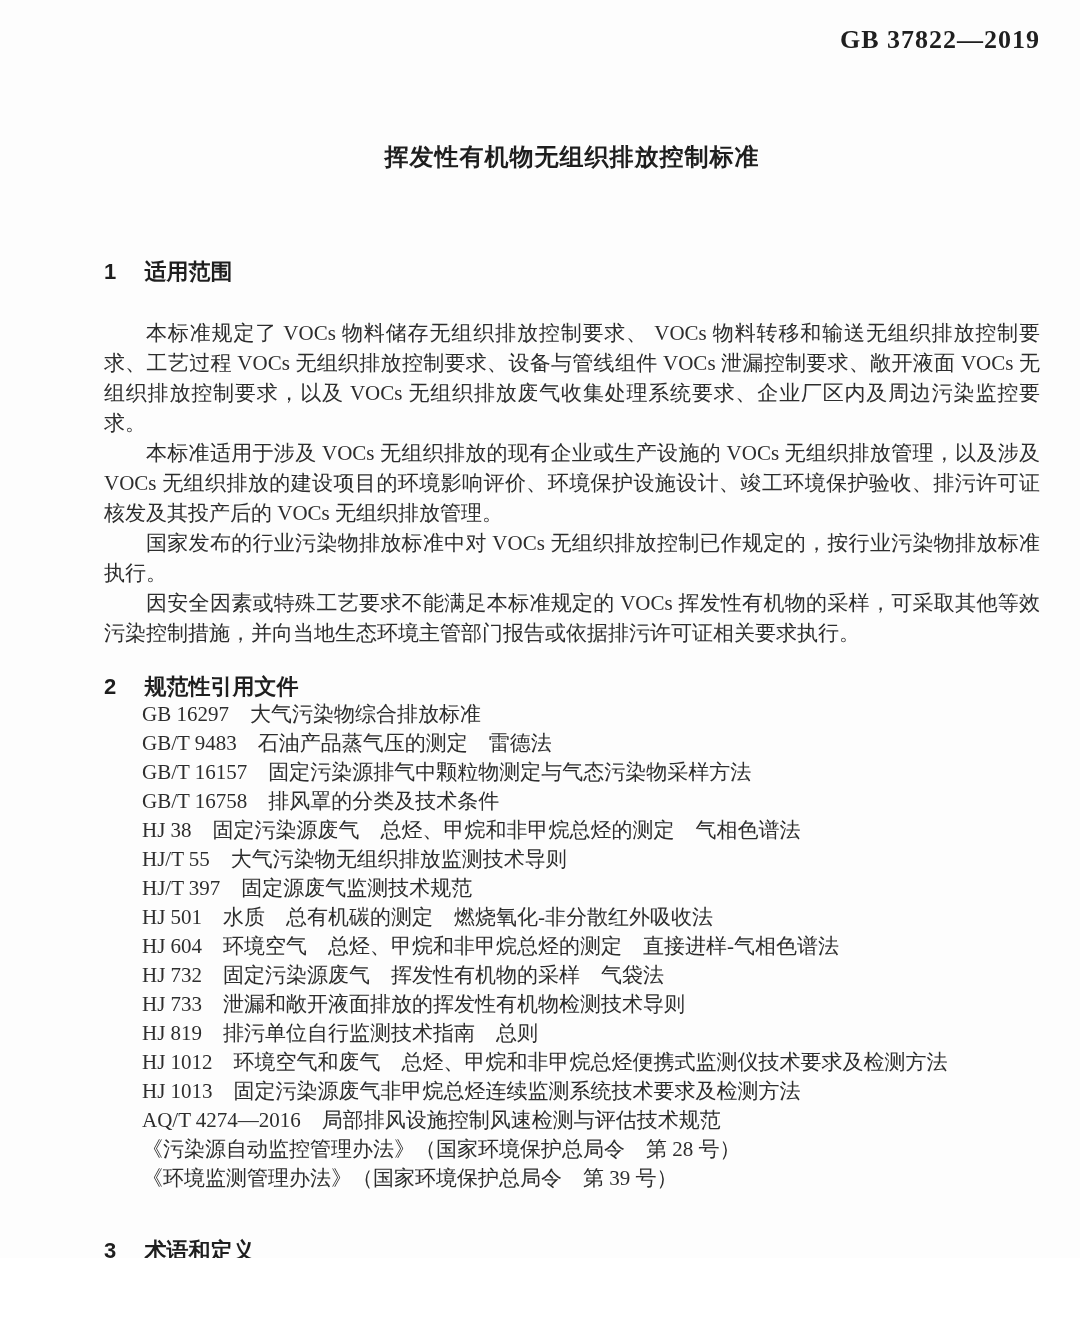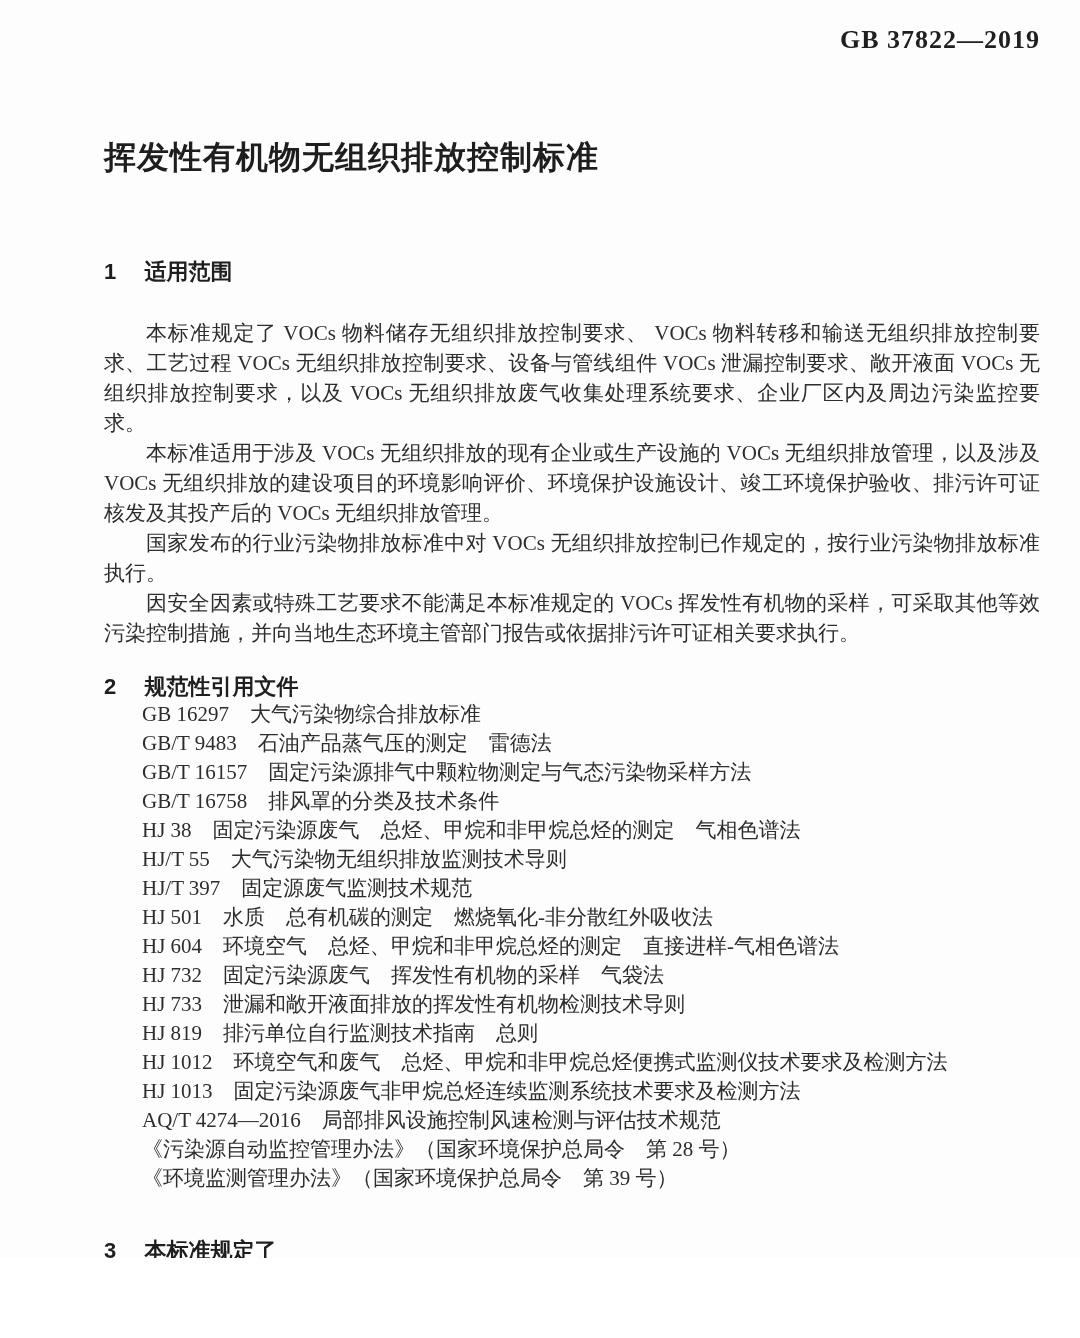--- a/index.html
+++ b/index.html
@@ -22,23 +22,24 @@
     text-align: right;
     font-family: "Liberation Serif", "DejaVu Serif", serif;
     font-weight: 700;
     font-size: 26px;
     line-height: 30px;
     letter-spacing: 1px;
     color: #1f1f1f;
   }
   .doc-title {
     margin: 84px 0 0 0;
+    text-align: center;
     font-family: "Liberation Sans", "DejaVu Sans", sans-serif;
     font-weight: 700;
-    font-size: 32px;
+    font-size: 24px;
     line-height: 36px;
     letter-spacing: 1px;
     color: #1e1e1e;
   }
   .section-heading {
     margin: 0;
     font-family: "Liberation Sans", "DejaVu Sans", sans-serif;
     font-weight: 700;
     font-size: 22px;
     line-height: 26px;
@@ -139,17 +140,17 @@
 
         <li>AQ/T 4274—2016　局部排风设施控制风速检测与评估技术规范</li>
 
         <li>《污染源自动监控管理办法》（国家环境保护总局令　第 28 号）</li>
 
         <li>《环境监测管理办法》（国家环境保护总局令　第 39 号）</li>
       </ul>
 
     <h2 class="section-heading heading-3">
       <span class="sec-num">3</span>
-      <span class="sec-label">本标准规定了</span>
+      <span class="sec-label">术语和定义</span>
     </h2>
 
   </div>
 </div>
 
 </body></html>

